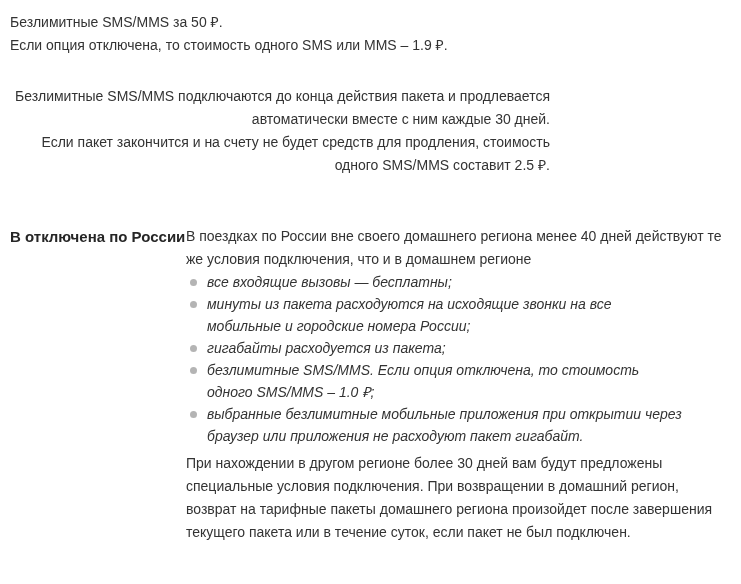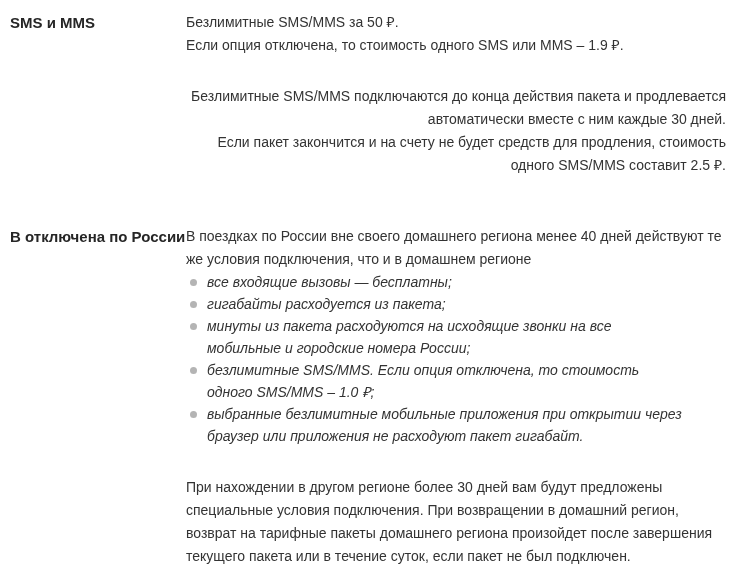--- a/index.html
+++ b/index.html
@@ -51,29 +51,28 @@
   }
   ul.bullets .dot {
     position: absolute;
     left: 4px;
     top: 8px;
     width: 7px;
     height: 7px;
     border-radius: 50%;
     background: var(--bullet-color);
   }
-  .outro { margin-top: 29px; }
+  .outro { margin-top: 5px; }
 </style>
 </head>
 <body>
 
 <div class="page">
 
   <section class="row">
-    <div class="col-label">SMS и MMS</div>
     <div class="col-content">
       <p class="para">
         <span class="line">Безлимитные SMS/MMS за 50 ₽.</span>
         <span class="line">Если опция отключена, то стоимость одного SMS или MMS – 1.9 ₽.</span>
       </p>
       <p class="para">
         <span class="line">Безлимитные SMS/MMS подключаются до конца действия пакета и продлевается автоматически вместе с ним каждые 30 дней.</span>
         <span class="line">Если пакет закончится и на счету не будет средств для продления, стоимость одного SMS/MMS составит 2.5 ₽.</span>
       </p>
     </div>
@@ -83,25 +82,25 @@
     <div class="col-label">В отключена по России</div>
     <div class="col-content">
       <p>В поездках по России вне своего домашнего региона менее 40 дней действуют те же условия подключения, что и в домашнем регионе</p>
       <ul class="bullets">
         <li>
           <span class="dot"></span>
           <span>все входящие вызовы — бесплатны;</span>
         </li>
         <li>
           <span class="dot"></span>
-          <span>гигабайты расходуется из пакета;</span>
+          <span>минуты из пакета расходуются на исходящие звонки на все мобильные и городские номера России;</span>
         </li>
         <li>
           <span class="dot"></span>
-          <span>минуты из пакета расходуются на исходящие звонки на все мобильные и городские номера России;</span>
+          <span>гигабайты расходуется из пакета;</span>
         </li>
         <li>
           <span class="dot"></span>
           <span>безлимитные SMS/MMS. Если опция отключена, то стоимость одного SMS/MMS – 1.0 ₽;</span>
         </li>
         <li>
           <span class="dot"></span>
           <span>выбранные безлимитные мобильные приложения при открытии через браузер или приложения не расходуют пакет гигабайт.</span>
         </li>
       </ul>

